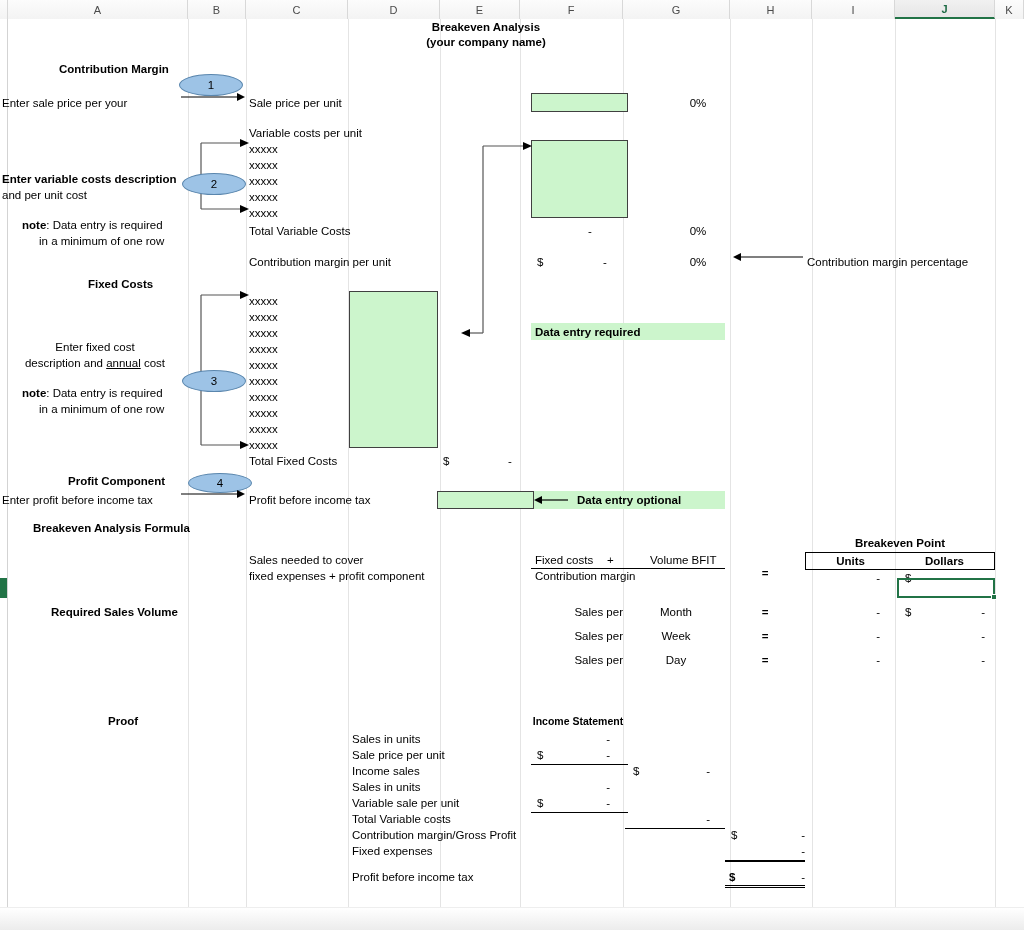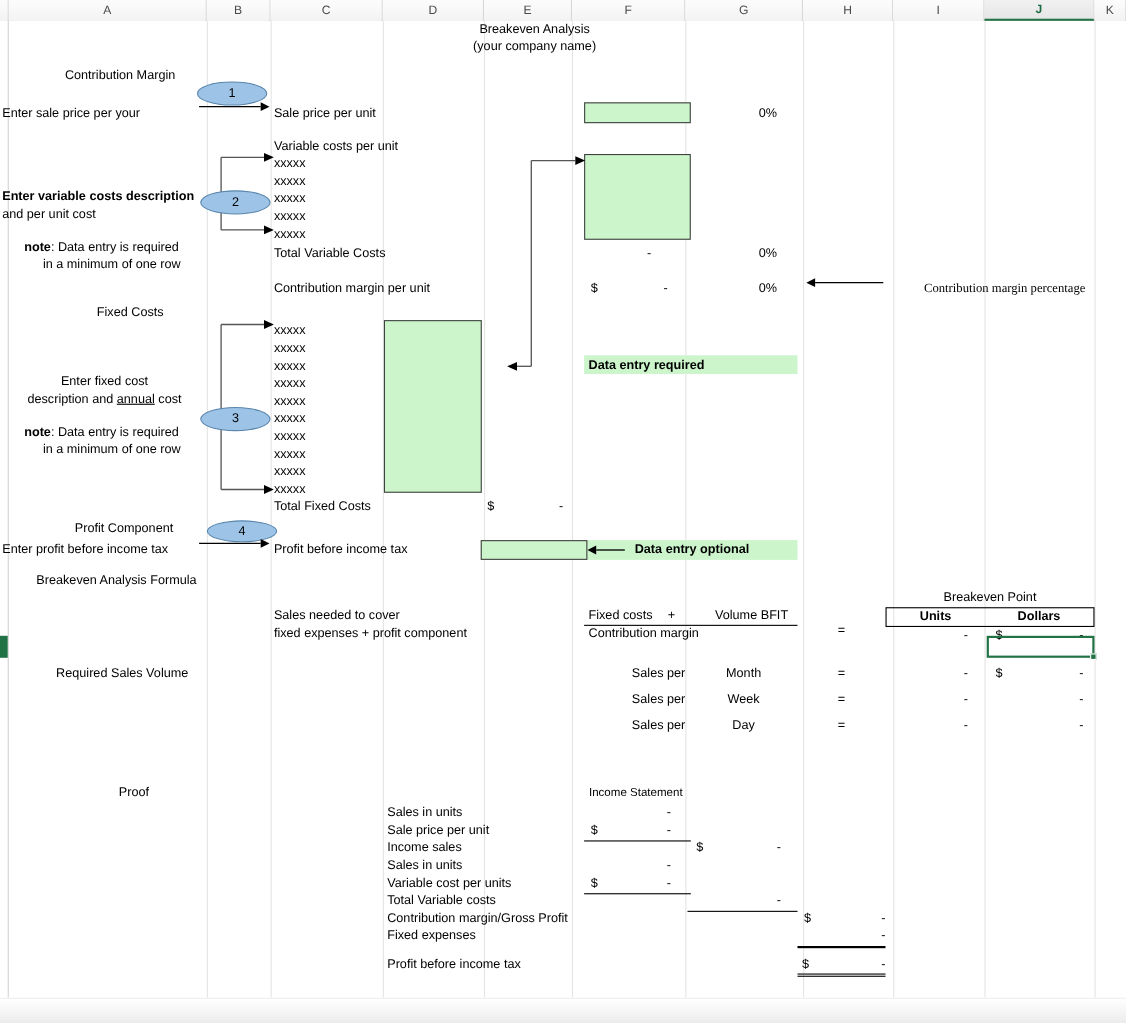--- a/index.html
+++ b/index.html
@@ -72,21 +72,21 @@
   }
 
   
   .t {
     position: absolute;
     font-size: 11.5px;
     color: #000000;
     white-space: nowrap;
     line-height: 13px;
   }
-  .b  { font-weight: normal; }
+  .b  { font-weight: bold; }
   .ctr{ text-align: center; }
   .rt { text-align: right; }
   .u  { text-decoration: underline; }
   .sm { font-size: 10.5px; }
 
   
   .greenbox {
     position: absolute;
     background: #ccf5cc;
     border: 1.5px solid #404040;
@@ -220,21 +220,21 @@
     <div class="t ctr" style="left:678px; top:206px; width:40px;">0%</div>
 
     <div class="t" style="left:249px; top:237px;">Contribution margin per unit</div>
     <div class="t" style="left:537px; top:237px;">$</div>
     <div class="t ctr" style="left:585px; top:237px; width:40px;">-</div>
     <div class="t ctr" style="left:678px; top:237px; width:40px;">0%</div>
     <svg class="arrow" style="left:733px; top:230px; width:70px; height:16px;">
       <line x1="8" y1="8" x2="70" y2="8" stroke="#000" stroke-width="1.2"></line>
       <polygon points="8,4 0,8 8,12" fill="#000"></polygon>
     </svg>
-    <div class="t" style="left:840px; top:237px;font-family:Liberation Serif, serif;">Contribution margin percentage</div>
+    <div class="t" style="left:807px; top:237px;">Contribution margin percentage</div>
 
     <svg class="arrow" style="left:462px; top:124px; width:70px; height:195px;">
       <line x1="21" y1="3" x2="21" y2="190" stroke="#555" stroke-width="1.2"></line>
       <line x1="21" y1="3" x2="61" y2="3" stroke="#555" stroke-width="1.2"></line>
       <line x1="21" y1="190" x2="8" y2="190" stroke="#555" stroke-width="1.2"></line>
       <polygon points="61,-1 70,3 61,7" fill="#000"></polygon>
       <polygon points="8,186 -1,190 8,194" fill="#000"></polygon>
     </svg>
 
     <div class="t b" style="left:88px; top:259px;">Fixed Costs</div>
@@ -355,21 +355,21 @@
     <div class="t rt" style="left:560px; top:730px; width:50px;">-</div>
     <div class="rule" style="left:531px; top:745px; width:97px;"></div>
 
     <div class="t" style="left:352px; top:746px;">Income sales</div>
     <div class="t" style="left:633px; top:746px;">$</div>
     <div class="t rt" style="left:660px; top:746px; width:50px;">-</div>
 
     <div class="t" style="left:352px; top:762px;">Sales in units</div>
     <div class="t rt" style="left:560px; top:762px; width:50px;">-</div>
 
-    <div class="t" style="left:352px; top:778px;">Variable cost per units</div>
+    <div class="t" style="left:352px; top:778px;">Variable sale per unit</div>
     <div class="t" style="left:537px; top:778px;">$</div>
     <div class="t rt" style="left:560px; top:778px; width:50px;">-</div>
     <div class="rule" style="left:531px; top:793px; width:97px;"></div>
 
     <div class="t" style="left:352px; top:794px;">Total Variable costs</div>
     <div class="t rt" style="left:660px; top:794px; width:50px;">-</div>
     <div class="rule" style="left:625px; top:809px; width:100px;"></div>
 
     <div class="t" style="left:352px; top:810px;">Contribution margin/Gross Profit</div>
     <div class="t" style="left:731px; top:810px;">$</div>

